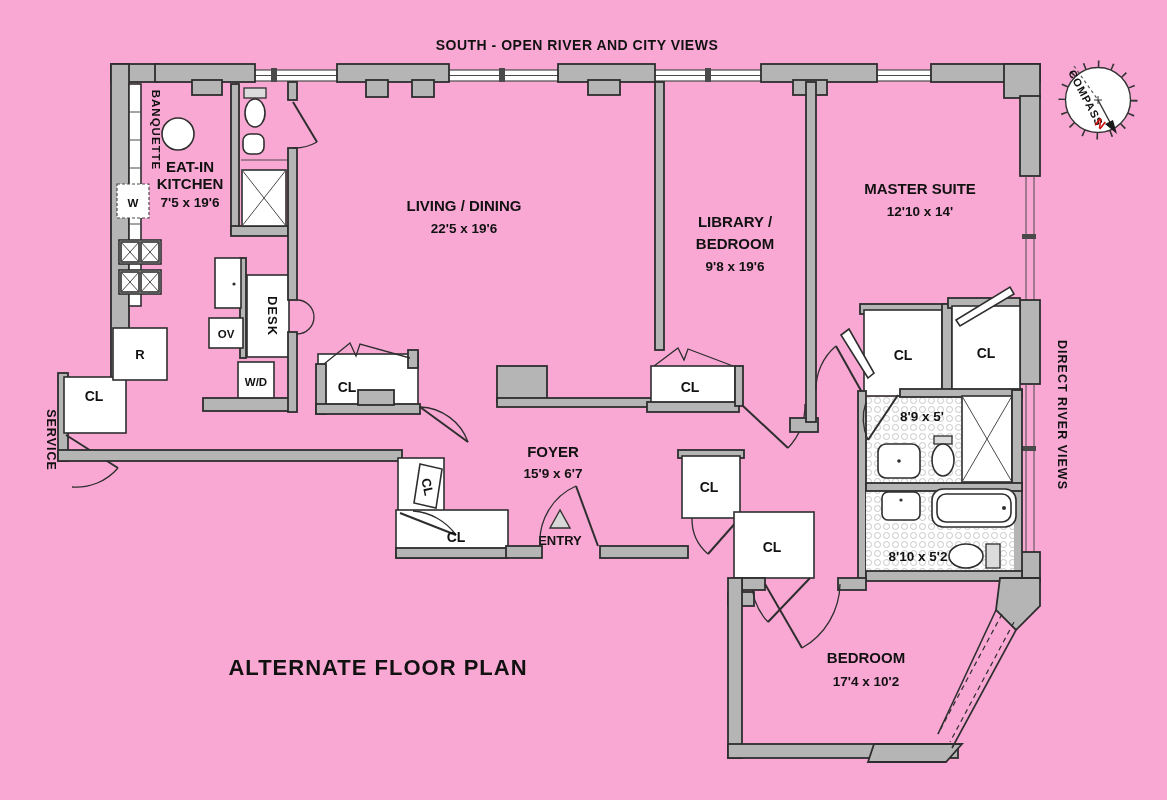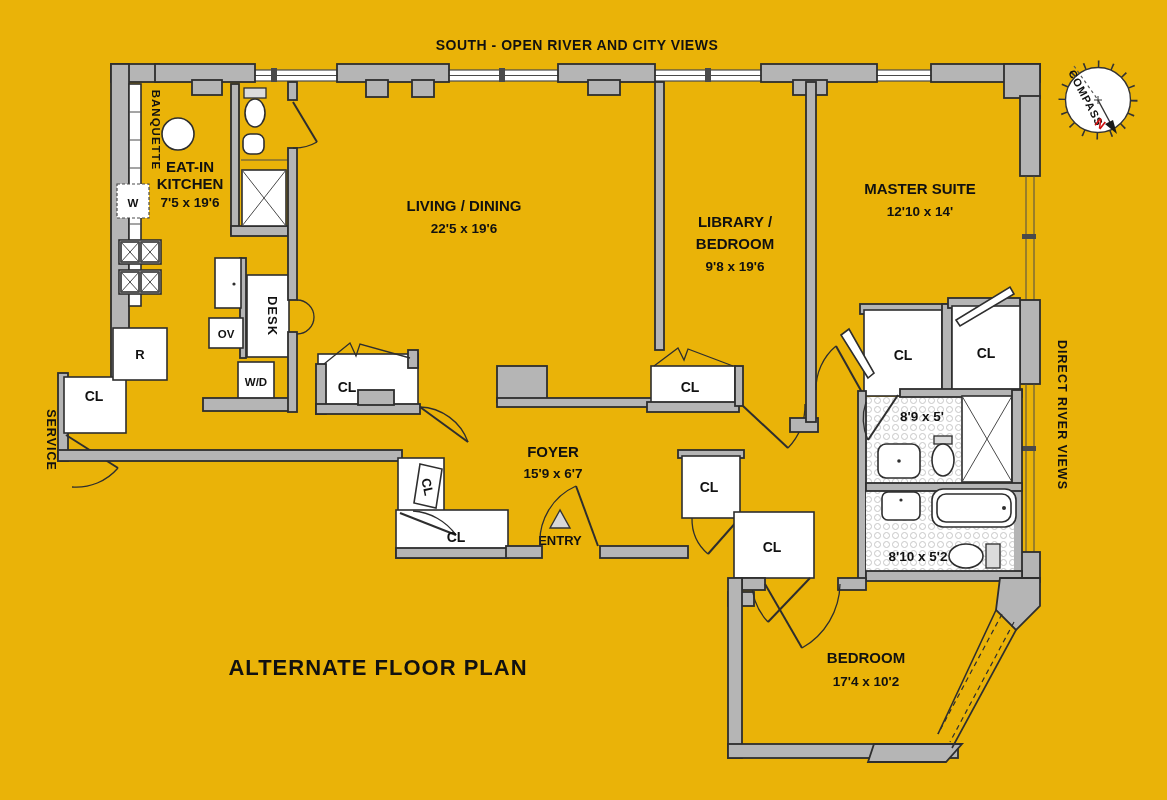--- a/index.html
+++ b/index.html
@@ -1,16 +1,16 @@
 <!DOCTYPE html>
 <html><head>
 <meta charset="utf-8">
 <style>
   html,body{margin:0;padding:0;background:#ffffff;}
-  .canvas{position:relative;width:1167px;height:800px;background:#eab308;overflow:hidden;}
+  .canvas{position:relative;width:1167px;height:800px;background:#f9a8d4;overflow:hidden;}
   svg{position:absolute;left:0;top:0;}
   .w{fill:#b5b5b5;stroke:#2e2e2e;stroke-width:1.8;}
   .rm{fill:#ffffff;stroke:#2e2e2e;stroke-width:1.6;}
   .fx{fill:#ffffff;stroke:#2e2e2e;stroke-width:1.6;}
   .fxg{fill:#dcdcdc;stroke:#2e2e2e;stroke-width:1.3;}
   .ln{stroke:#2e2e2e;stroke-width:1.6;fill:none;}
   .thin{stroke:#4a4a4a;stroke-width:1;fill:none;}
   .door{stroke:#2e2e2e;stroke-width:1.3;fill:none;}
   .leaf{stroke:#2e2e2e;stroke-width:2;fill:none;}
   .dash{stroke:#2e2e2e;stroke-width:1.2;fill:none;stroke-dasharray:5,4;}

